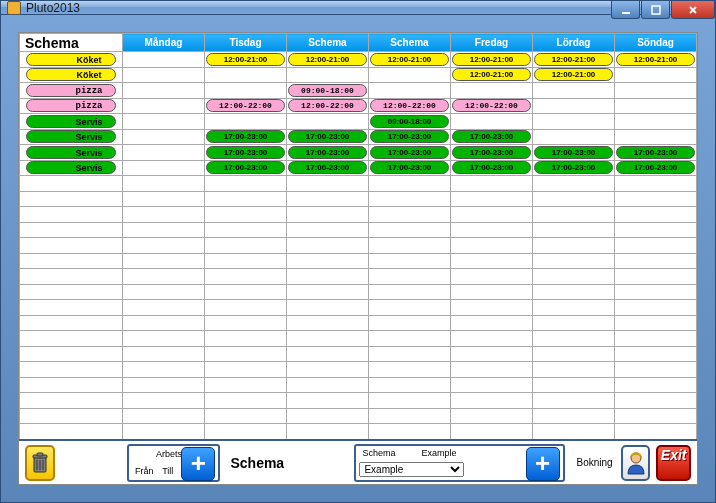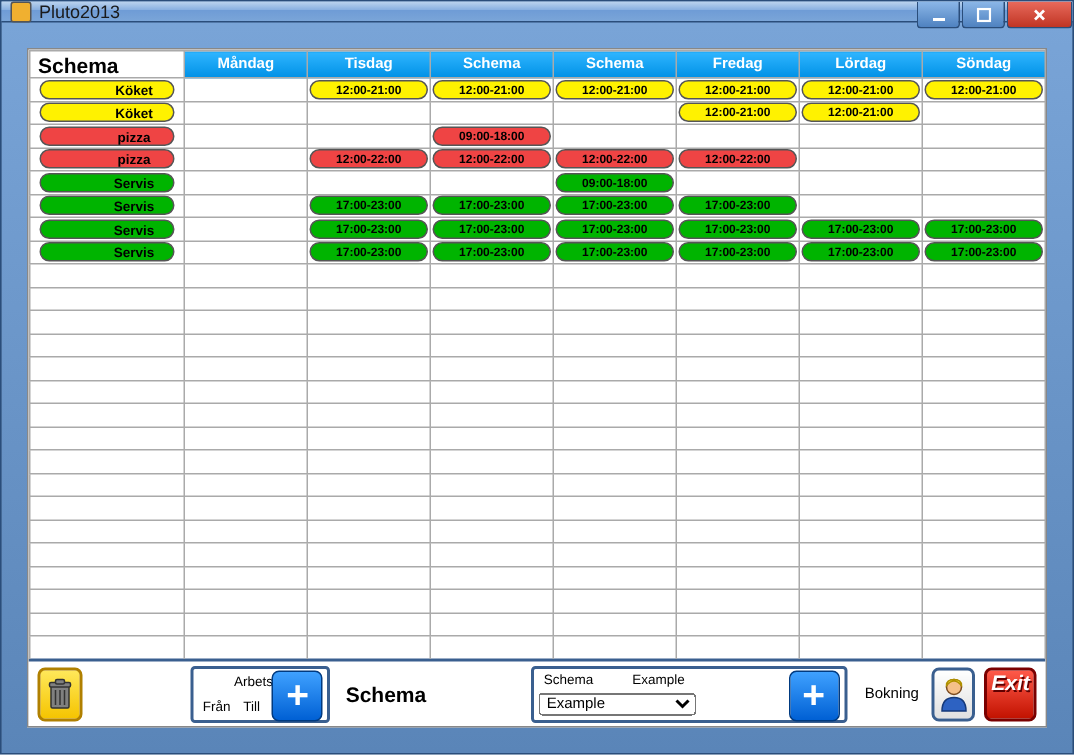--- a/index.html
+++ b/index.html
@@ -77,21 +77,21 @@
     font-weight:bold;
     display:block;
     height:13px; line-height:12px;
     margin:0 1px;
     color:#000;
     border:1px solid #555;
     padding-left:36px;
   }
   .c-yellow  { background:#fff200; }
   .c-orange  { background:#ff7f00; }
-  .c-magenta { background:#ef4444; }
+  .c-magenta { background:#f9a8d4;font-family:Liberation Mono, monospace; }
   .c-green   { background:#00b400; }
 
   
   .bottombar {
     height:45px;
     background:#fff;
     border-top:2px solid #3a5f8f;
     display:flex; align-items:center;
     padding:3px 6px;
     gap:6px;

